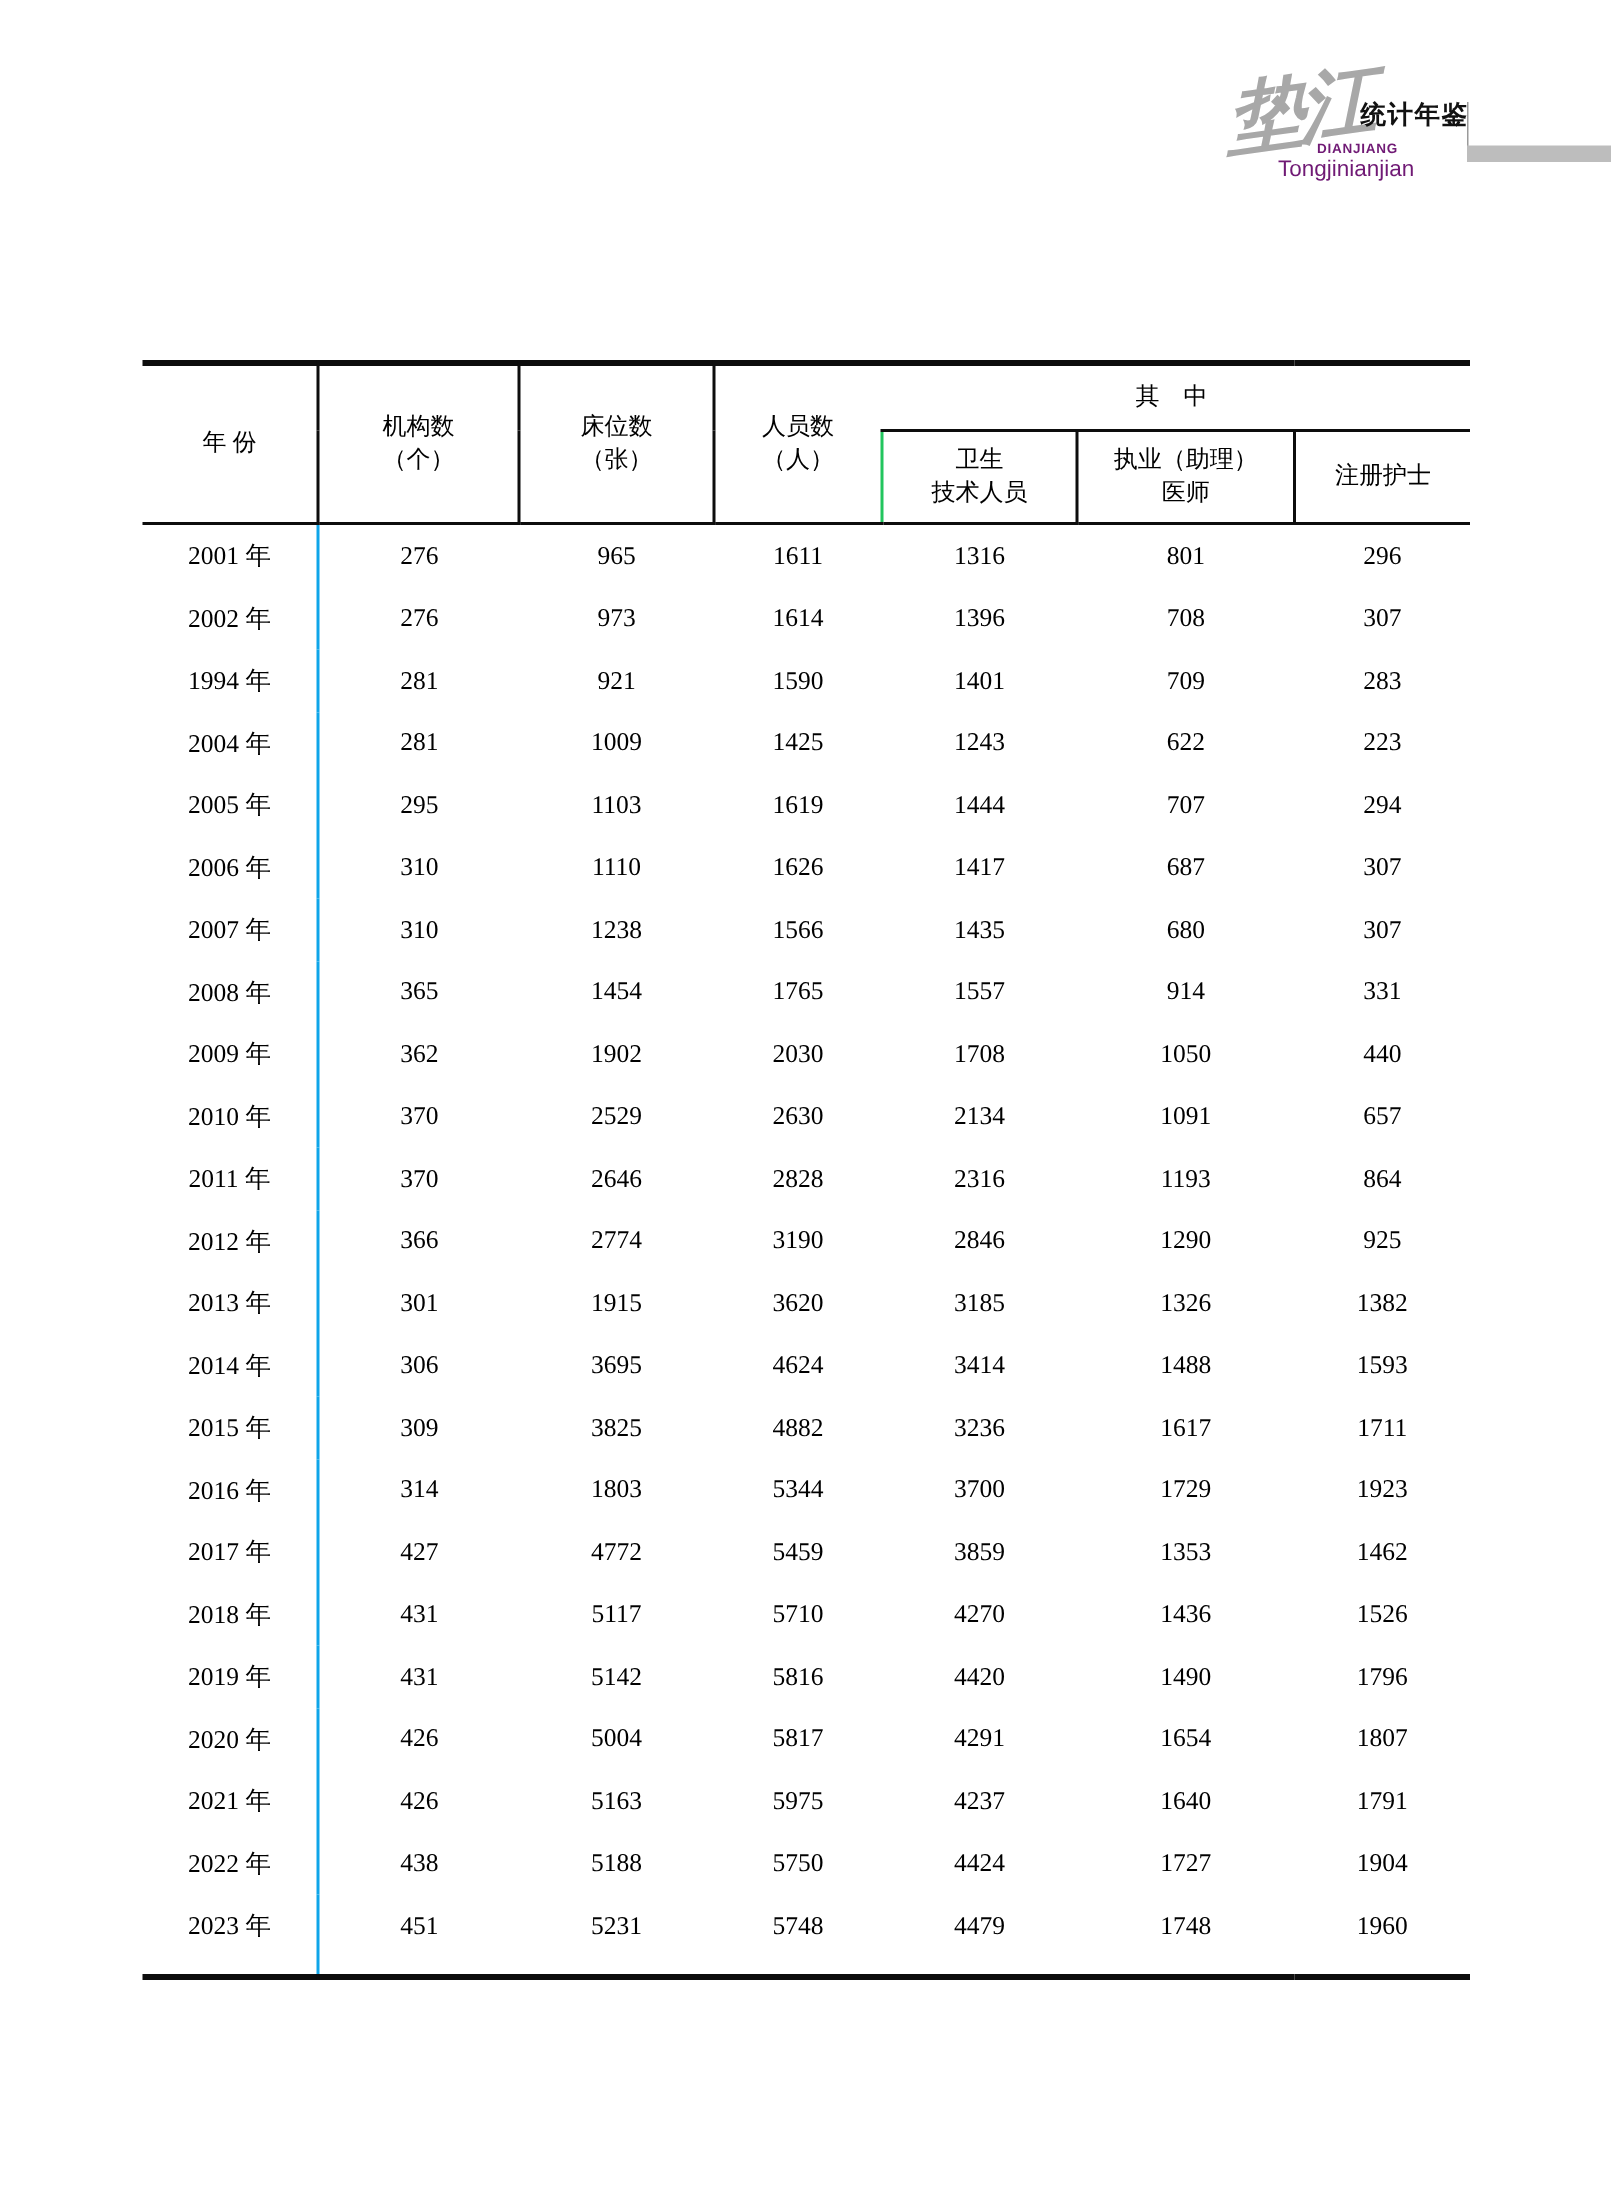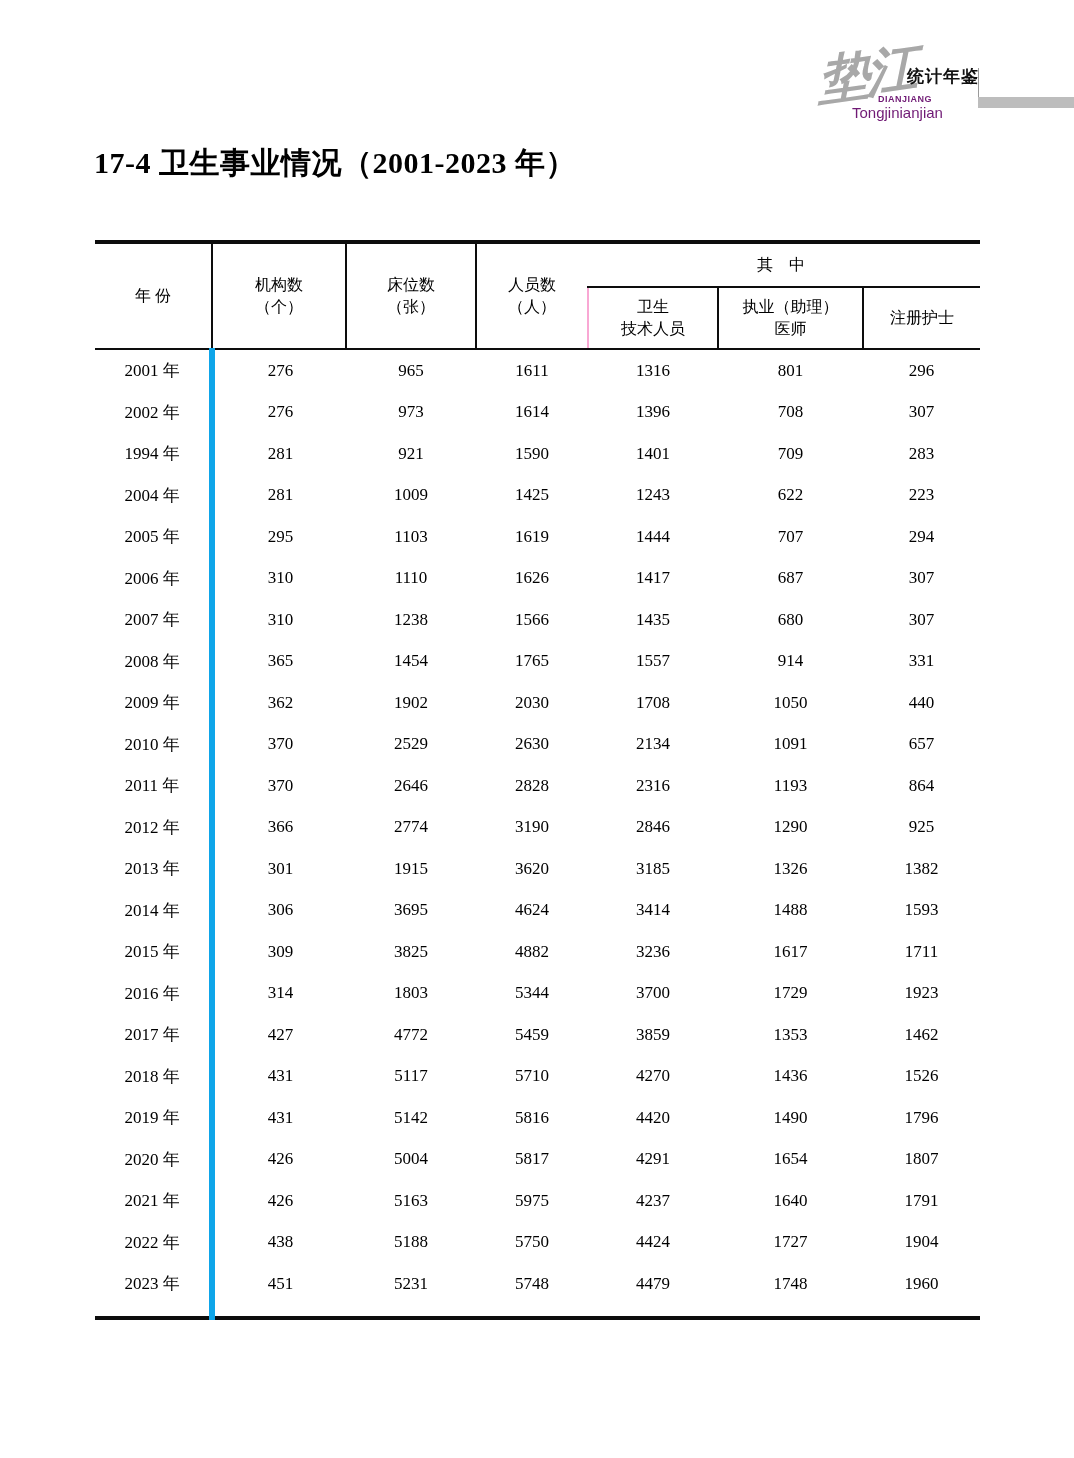--- a/index.html
+++ b/index.html
@@ -102,27 +102,27 @@
   }
   thead th {
     font-family: Liberation Serif, serif;
     font-size: 16px;
     border-bottom: 2px solid #0d0d0d;
     line-height: 1.35;
   }
   thead tr.r1 th.h-ofwhich { height: 42px; letter-spacing: 6px; }
   thead tr.r2 th { height: 60px; }
   .b-r { border-right: 2px solid #0d0d0d; }
-  .b-l { border-left: 2px solid #f9a8d4; }
+  .b-l { border-left: 2px solid #22c55e; }
   tbody td {
     height: 41.5px;
     font-size: 17px;
     font-family: "Liberation Serif", "DejaVu Serif", serif;
   }
-  tbody td.year { border-right: 6px solid #0ea5e9; }
+  tbody td.year { border-right: 2px solid #0ea5e9; }
   tbody tr:last-child td { padding-bottom: 11px; }
 
   
   .footer {
     position: absolute;
     left: 0;
     right: 0;
     top: 1358px;
     text-align: center;
     font-size: 19px;
@@ -139,21 +139,20 @@
     <span class="logo-calli" style="color: rgb(168, 168, 168);">垫江</span>
     <div class="logo-sub">
       <div class="l1">DIANJIANG</div>
       <div class="l2">Tongjinianjian</div>
     </div>
     <span class="logo-right">统计年鉴</span>
     <span class="logo-divider"></span>
     <span class="logo-bar" style="background: rgb(189, 189, 189);"></span>
   </div>
 
-  <h1 class="title">17-4  卫生事业情况（2001-2023 年）</h1>
 
   <table class="stats">
     <colgroup>
       <col style="width:117px">
       <col style="width:134px">
       <col style="width:130px">
       <col style="width:112px">
       <col style="width:130px">
       <col style="width:145px">
       <col style="width:117px">

